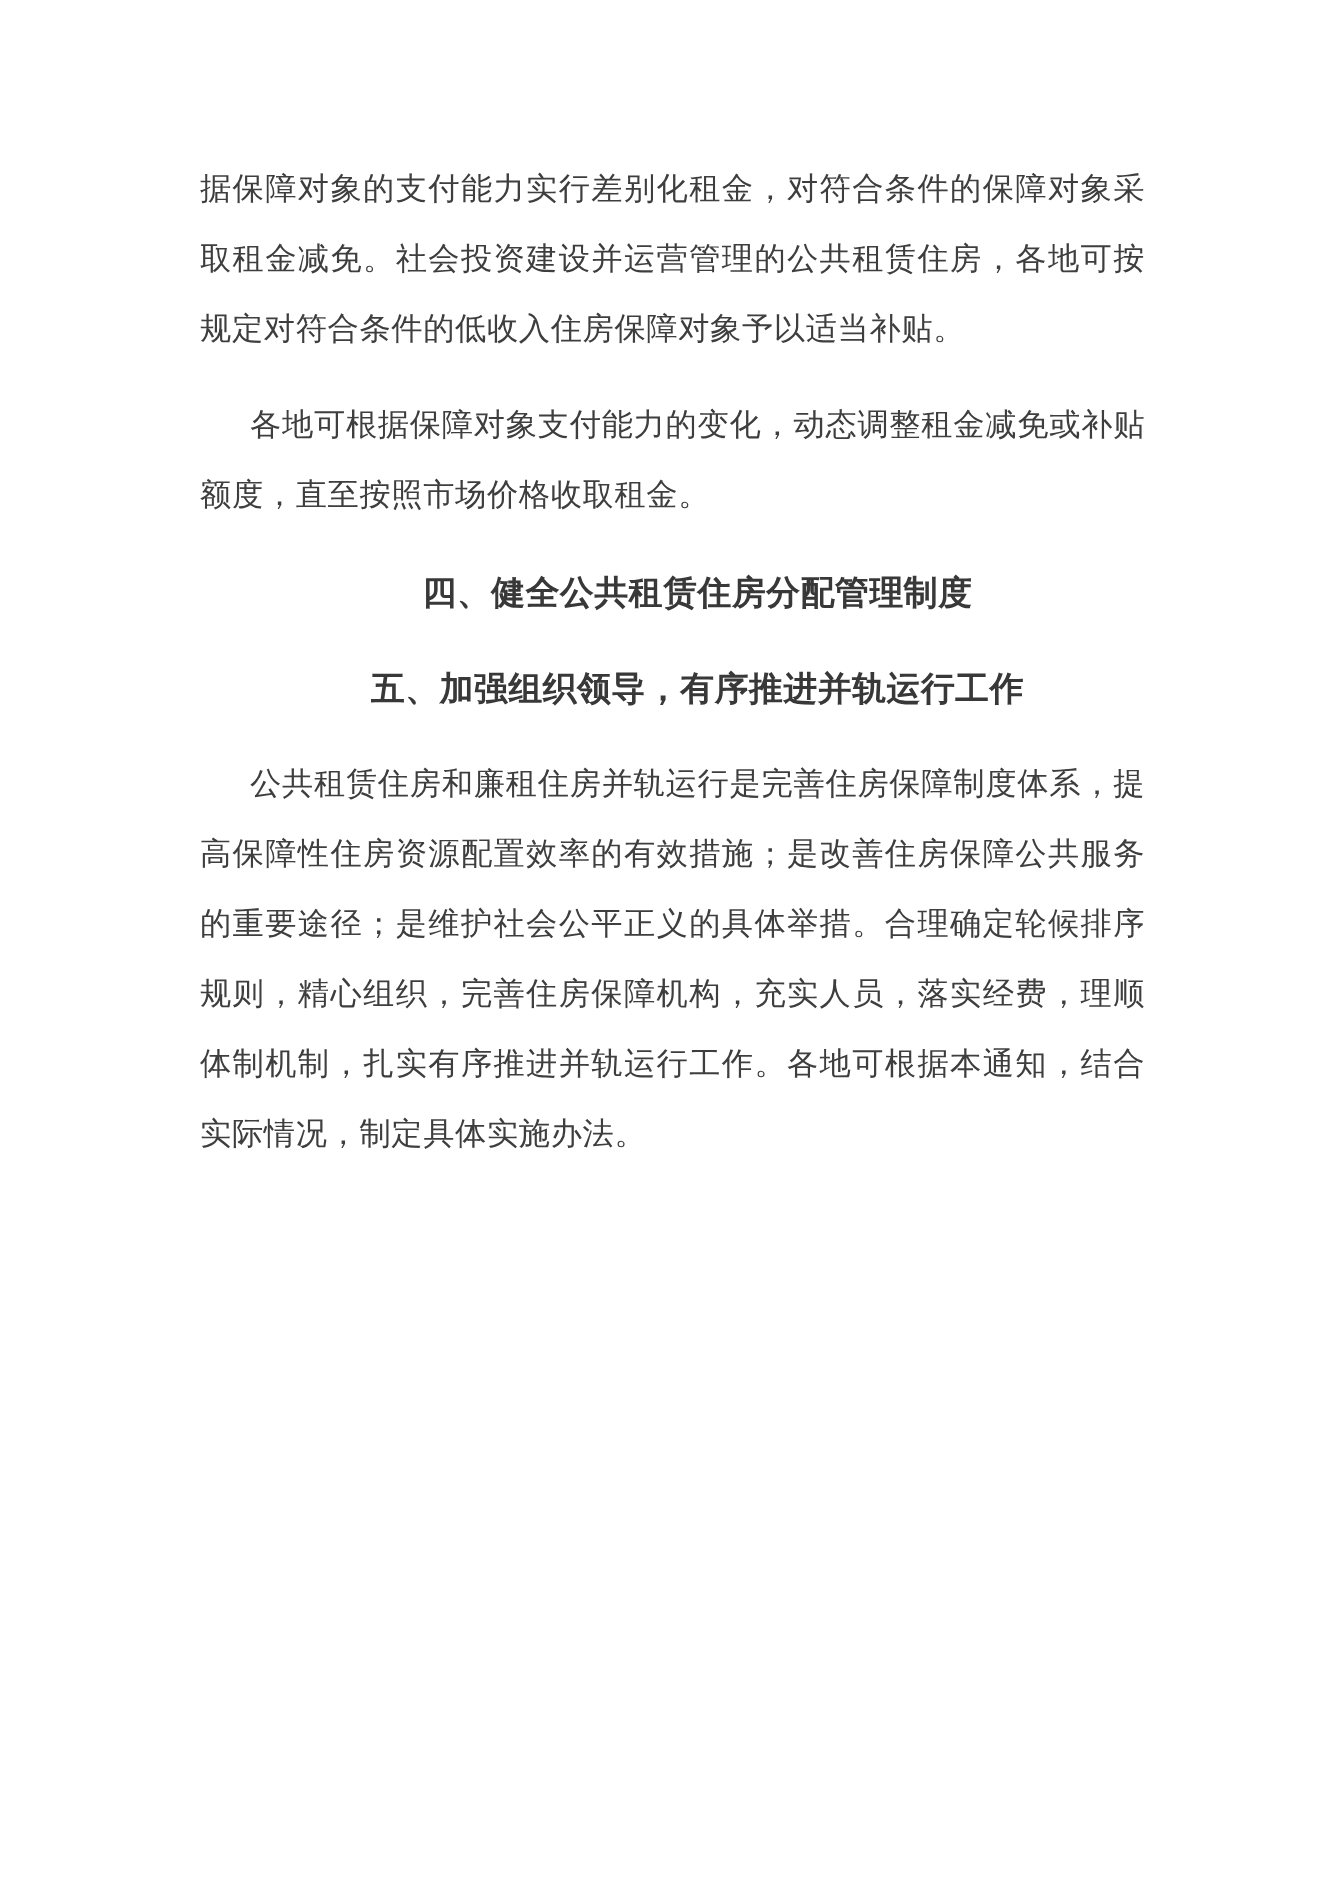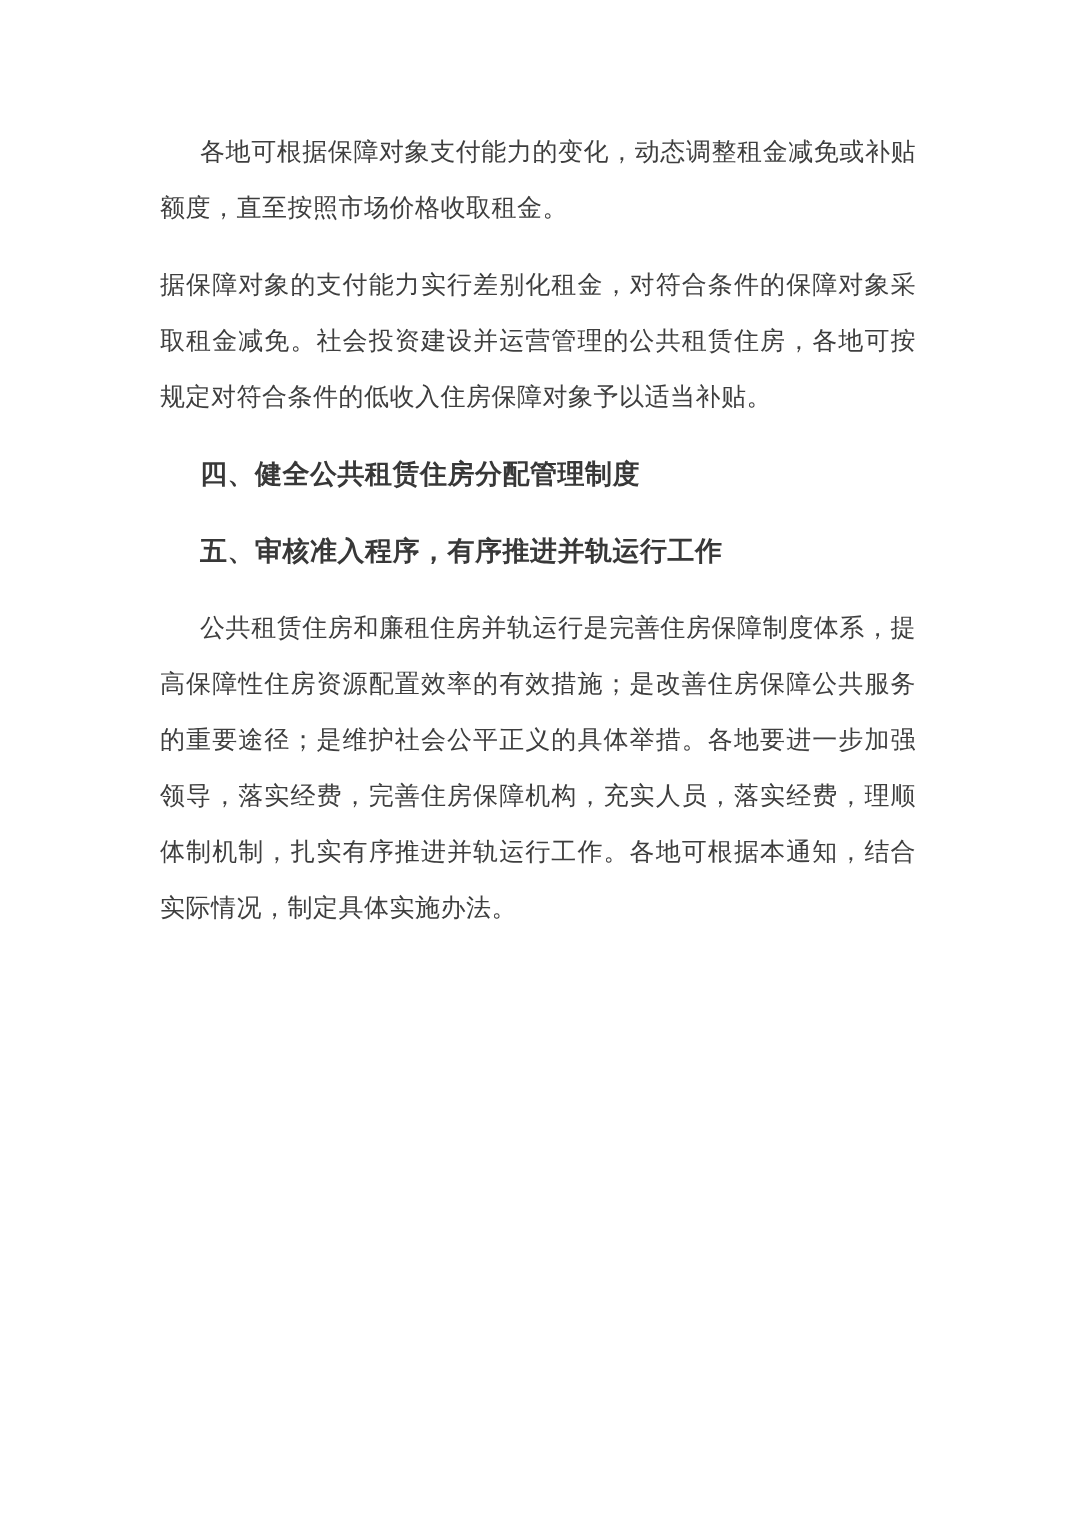--- a/index.html
+++ b/index.html
@@ -35,32 +35,32 @@
     text-indent: 40px;
   }
   .section-heading {
     margin: 0 0 21px 0;
     font-size: 27px;
     line-height: 56px;
     font-weight: bold;
     letter-spacing: 0.5px;
     text-indent: 40px;
     color: #383838;
-    text-align: left;
+    text-align: center;
   }
 </style>
 </head>
 <body>
 
 <div class="doc-page">
 
+  <p class="body-paragraph">据保障对象的支付能力实行差别化租金，对符合条件的保障对象采取租金减免。社会投资建设并运营管理的公共租赁住房，各地可按规定对符合条件的低收入住房保障对象予以适当补贴。</p>
+
   <p class="body-paragraph first-line-indent">各地可根据保障对象支付能力的变化，动态调整租金减免或补贴额度，直至按照市场价格收取租金。</p>
-
-  <p class="body-paragraph">据保障对象的支付能力实行差别化租金，对符合条件的保障对象采取租金减免。社会投资建设并运营管理的公共租赁住房，各地可按规定对符合条件的低收入住房保障对象予以适当补贴。</p>
 
   <h2 class="section-heading">四、健全公共租赁住房分配管理制度</h2>
 
 
-  <h2 class="section-heading">五、审核准入程序，有序推进并轨运行工作</h2>
+  <h2 class="section-heading">五、加强组织领导，有序推进并轨运行工作</h2>
 
-  <p class="body-paragraph first-line-indent">公共租赁住房和廉租住房并轨运行是完善住房保障制度体系，提高保障性住房资源配置效率的有效措施；是改善住房保障公共服务的重要途径；是维护社会公平正义的具体举措。各地要进一步加强领导，落实经费，完善住房保障机构，充实人员，落实经费，理顺体制机制，扎实有序推进并轨运行工作。各地可根据本通知，结合实际情况，制定具体实施办法。</p>
+  <p class="body-paragraph first-line-indent">公共租赁住房和廉租住房并轨运行是完善住房保障制度体系，提高保障性住房资源配置效率的有效措施；是改善住房保障公共服务的重要途径；是维护社会公平正义的具体举措。合理确定轮候排序规则，精心组织，完善住房保障机构，充实人员，落实经费，理顺体制机制，扎实有序推进并轨运行工作。各地可根据本通知，结合实际情况，制定具体实施办法。</p>
 
 </div>
 
 </body></html>

